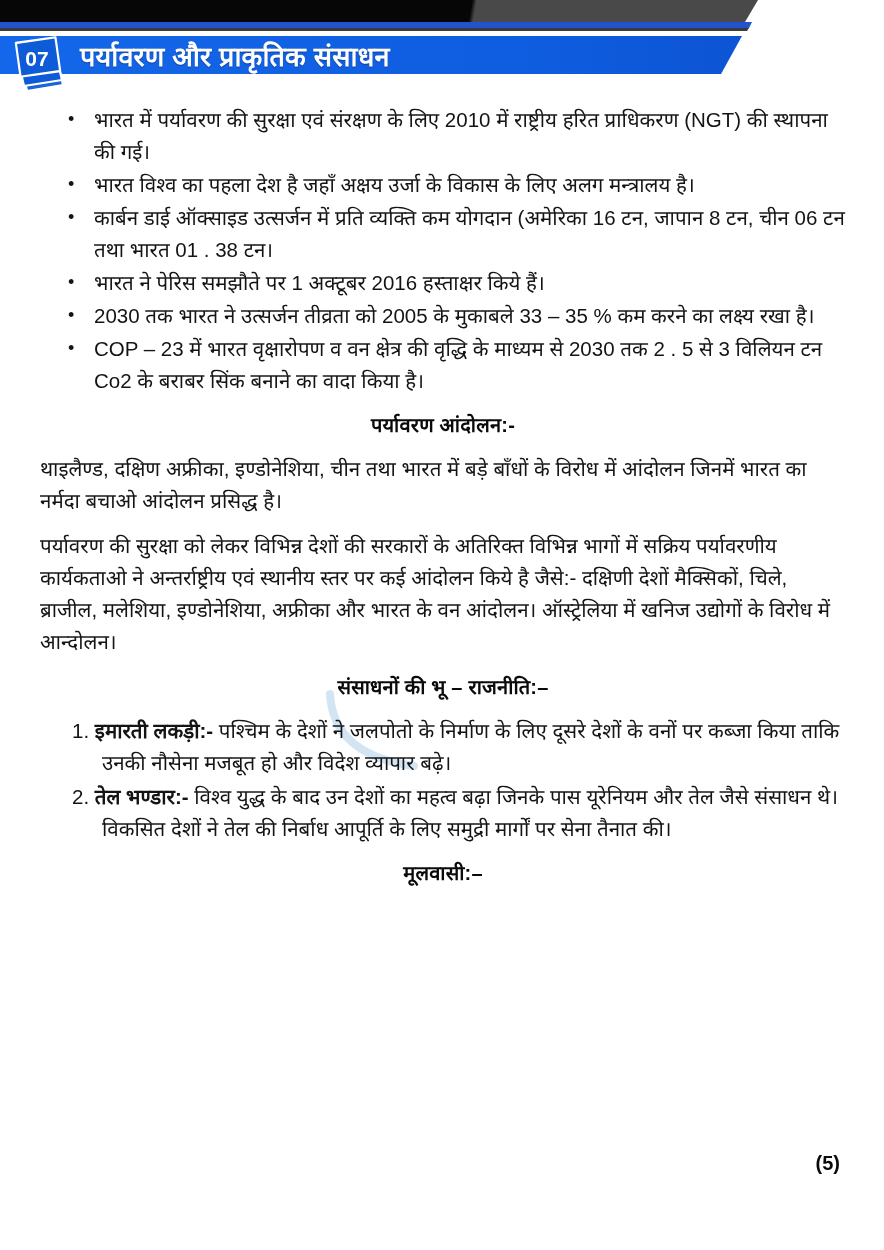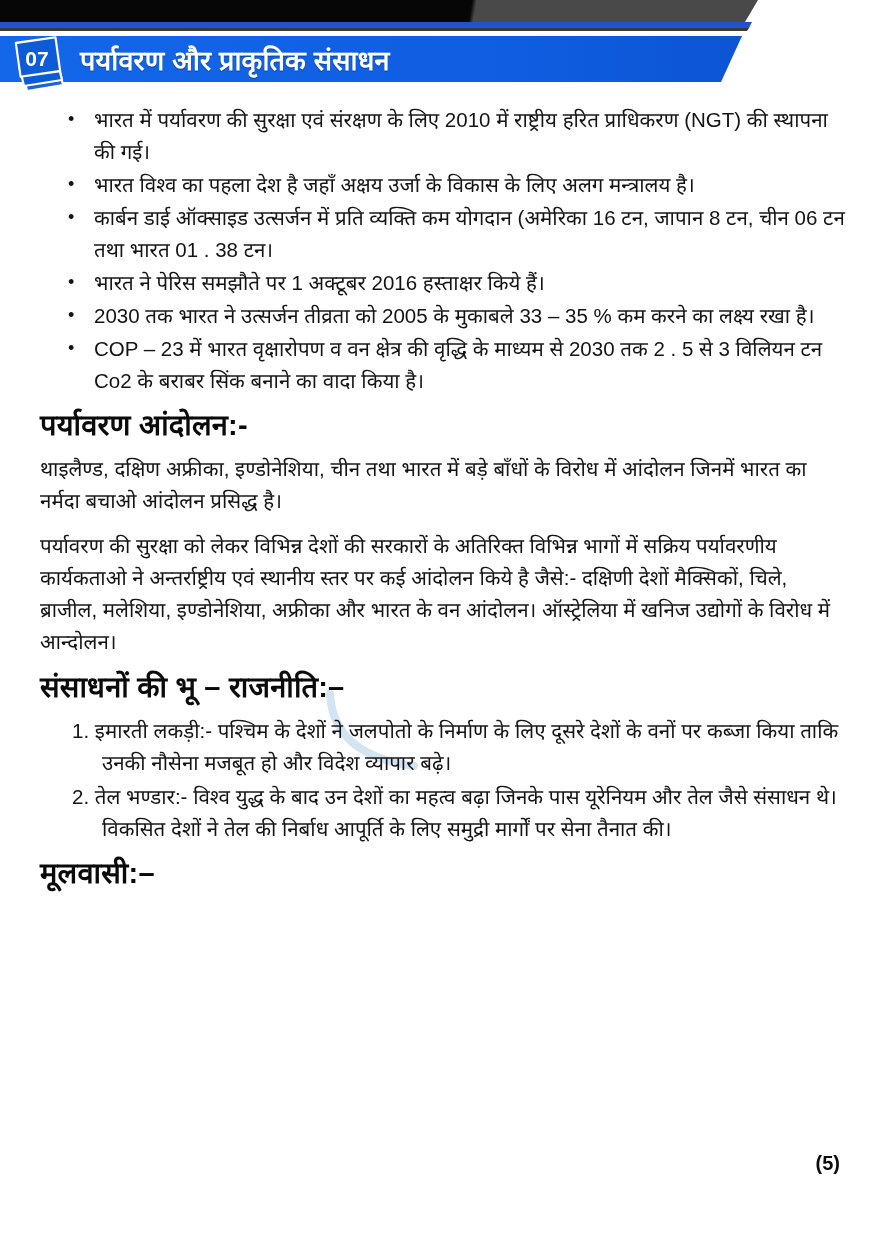--- a/index.html
+++ b/index.html
@@ -28,21 +28,21 @@
     clip-path: polygon(0 0, 100% 0, calc(100% - 3px) 100%, 0 100%);
   }
   .strip-dark {
     position: absolute; top: 28px; left: 0;
     width: 749px; height: 3px;
     background: #3a3a3a;
     clip-path: polygon(0 0, 100% 0, calc(100% - 2px) 100%, 0 100%);
   }
   .banner {
     position: absolute; top: 36px; left: 0;
-    width: 742px; height: 46px;
+    width: 742px; height: 38px;
     background: linear-gradient(90deg, #1467ea 0%, #0f5de0 70%, #0c55d4 100%);
     clip-path: polygon(0 0, 100% 0, calc(100% - 21px) 100%, 0 100%);
     display: flex; align-items: center;
     padding-left: 80px;
   }
   .banner-title {
     color: #ffffff;
     font-weight: 700;
     font-size: 27px;
     letter-spacing: 0.2px;
@@ -68,34 +68,35 @@
   .bullets li {
     position: relative;
     padding-left: 54px;
     margin-bottom: 1px;
   }
   .bullets li .dot {
     position: absolute; left: 28px; top: -1px;
     font-size: 18px;
   }
   h2.sec-heading {
-    font-size: 29px;
+    font-size: 20px;
     font-weight: 700;
     color: #0a0a0a;
     margin: 12px 0 12px 0;
     letter-spacing: 0.2px;
+    text-align: center;
   }
   p.para { margin-bottom: 13px; }
   .numlist { list-style: none; margin: 2px 0 4px 0; }
   .numlist li {
     padding-left: 62px;
     text-indent: -30px;
     margin-bottom: 2px;
   }
-  .numlist .lead { font-weight: 400; }
+  .numlist .lead { font-weight: 700; }
 
   
   .footer {
     position: absolute; right: 44px; top: 1152px;
     font-size: 20px; font-weight: 700; color: #0a0a0a;
   }
 </style>
 </head>
 <body>
 

